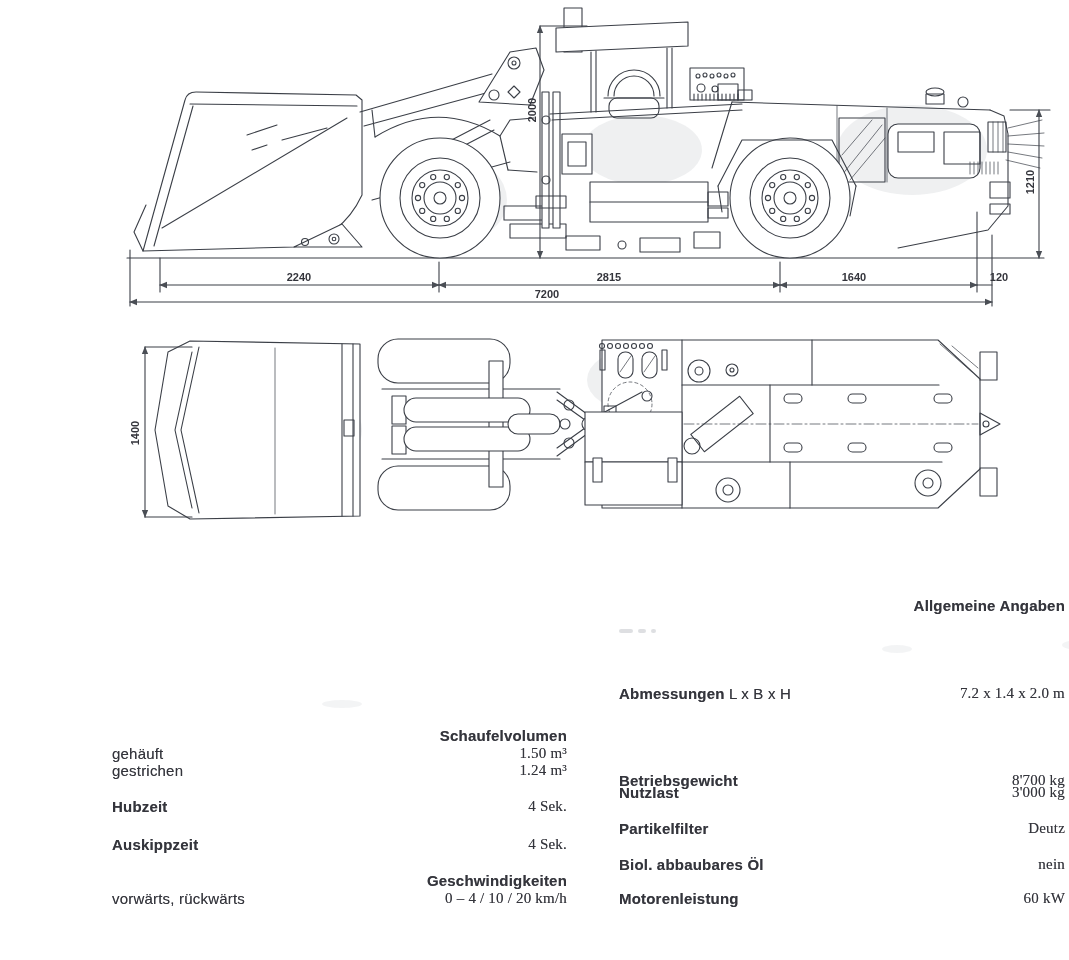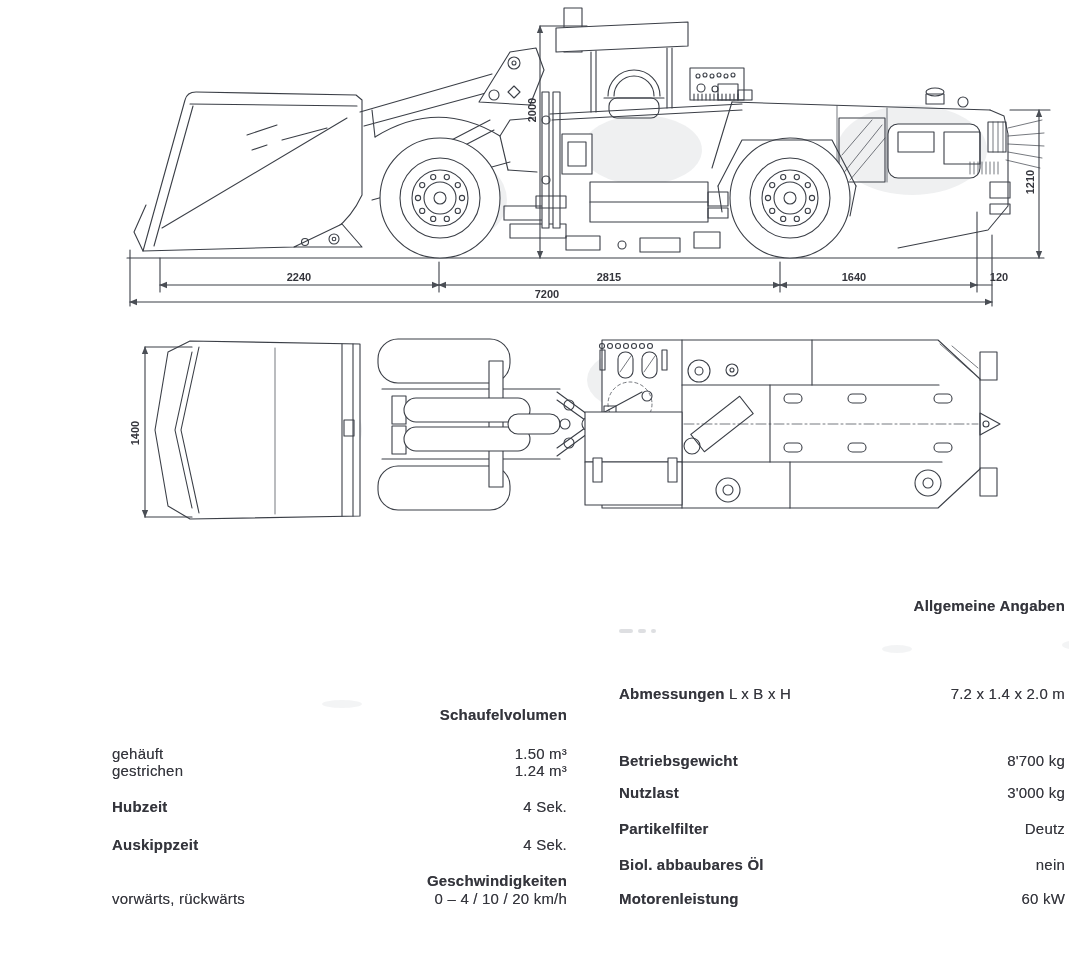--- a/index.html
+++ b/index.html
@@ -1,21 +1,21 @@
 <!DOCTYPE html>
 <html><head>
 <meta charset="utf-8">
 <style>
   html,body{margin:0;padding:0;background:#fff;}
   .page{position:relative;width:1069px;height:960px;background:#ffffff;overflow:hidden;
         font-family:"Liberation Sans", sans-serif;color:#34353c;margin-left:42px;}
   .abs{position:absolute;}
   .row{display:flex;justify-content:space-between;align-items:flex-end;}
   .lbl{font-size:15px;}
-  .val{font-size:15px;white-space:nowrap;}
+  .val{font-size:15px;white-space:nowrap;font-family:Liberation Serif, serif;}
   .b{font-weight:bold;}
   .hdr{font-size:15px;font-weight:bold;text-align:right;}
   .colL{left:70px;width:455px;}
   .colR{left:577px;width:446px;}
   
   .txt{text-shadow:0 0 .5px rgba(52,53,60,.55);letter-spacing:.2px;}
   
   .faded{opacity:.28;}
   .faded i{display:inline-block;height:4px;background:#8a8f99;border-radius:2px;margin-right:5px;}
   .smudge{background:#aab0b8;opacity:.14;border-radius:50%;}
@@ -332,42 +332,42 @@
 
   <div class="abs colR hdr txt" style="top:597px">Allgemeine Angaben</div>
   <div class="abs faded" style="left:577px;top:619px">
     <i style="width:14px"></i><i style="width:8px"></i><i style="width:5px"></i>
   </div>
 
   <div class="abs colR row txt" style="top:685px">
     <span class="lbl"><span class="b">Abmessungen</span><span> L x B x H</span></span>
     <span class="val">7.2 x 1.4 x 2.0 m</span>
   </div>
-  <div class="abs colR row txt" style="top:752px">
+  <div class="abs colR row txt" style="top:772px">
     <span class="lbl b">Betriebsgewicht</span>
     <span class="val">8'700 kg</span>
   </div>
   <div class="abs colR row txt" style="top:784px">
     <span class="lbl b">Nutzlast</span>
     <span class="val">3'000 kg</span>
   </div>
   <div class="abs colR row txt" style="top:856px">
     <span class="lbl b">Biol. abbaubares Öl</span>
     <span class="val">nein</span>
   </div>
   <div class="abs colR row txt" style="top:820px">
     <span class="lbl b">Partikelfilter</span>
     <span class="val">Deutz</span>
   </div>
   <div class="abs colR row txt" style="top:890px">
     <span class="lbl b">Motorenleistung</span>
     <span class="val">60 kW</span>
   </div>
 
-  <div class="abs colL hdr txt" style="top:706px">Schaufelvolumen</div>
+  <div class="abs colL hdr txt" style="top:727px">Schaufelvolumen</div>
   <div class="abs colL row txt" style="top:745px">
     <span class="lbl">gehäuft</span>
     <span class="val">1.50 m³</span>
   </div>
   <div class="abs colL row txt" style="top:762px">
     <span class="lbl">gestrichen</span>
     <span class="val">1.24 m³</span>
   </div>
   <div class="abs colL row txt" style="top:798px">
     <span class="lbl b">Hubzeit</span>

